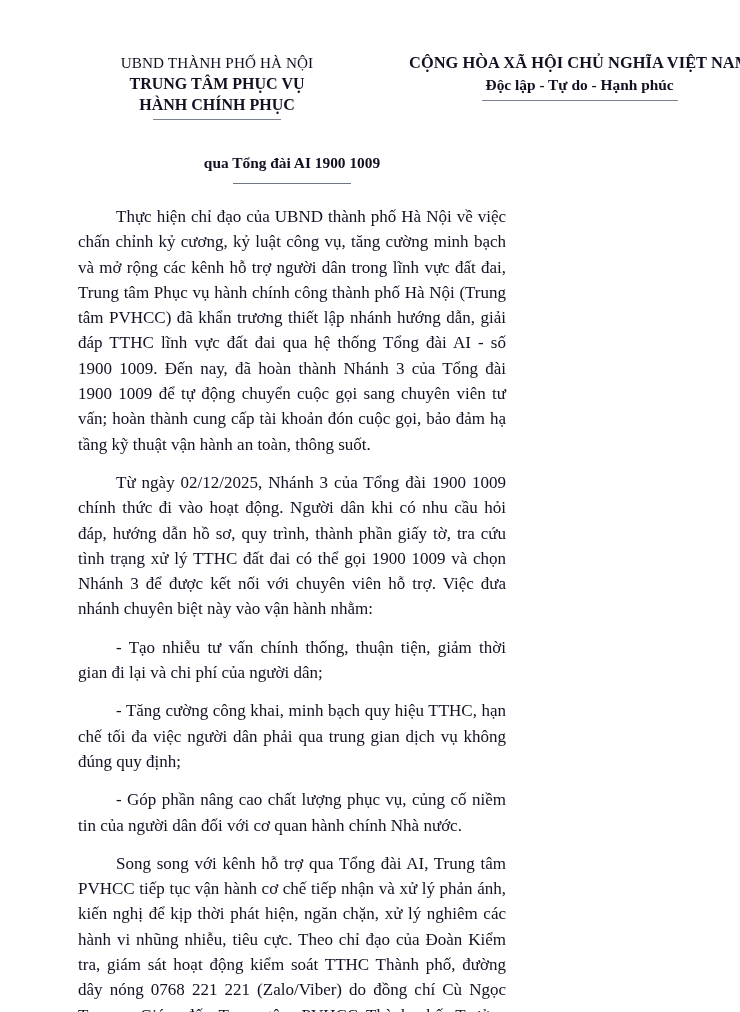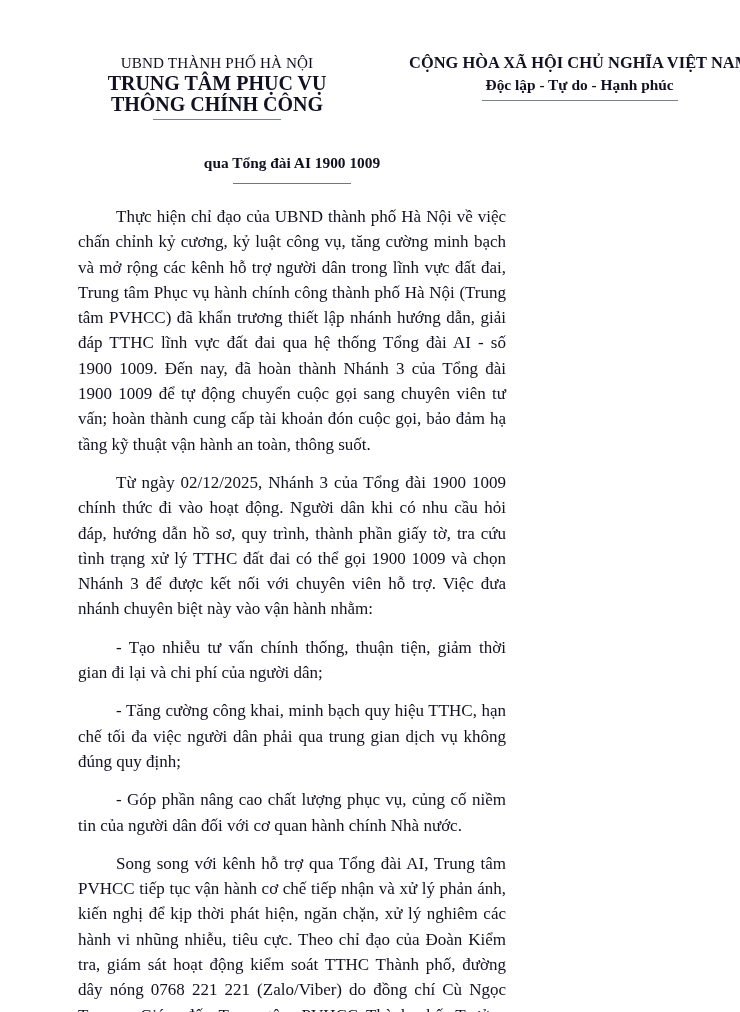--- a/index.html
+++ b/index.html
@@ -47,21 +47,21 @@
 
   .org-line-1 {
     font-size: 15.2px;
     line-height: 21px;
     letter-spacing: .1px;
     font-weight: 400;
     white-space: nowrap;
   }
   .org-line-2,
   .org-line-3 {
-    font-size: 20px;
+    font-size: 16px;
     line-height: 21px;
     font-weight: 700;
     white-space: nowrap;
   }
 
   .nation-line {
     font-size: 16.4px;
     line-height: 22px;
     font-weight: 700;
     white-space: nowrap;
@@ -146,21 +146,21 @@
 </head>
 <body>
 
 <div class="page">
 
   <div class="doc-header">
 
     <div class="header-left">
       <div class="org-line-1">UBND THÀNH PHỐ HÀ NỘI</div>
       <div class="org-line-2">TRUNG TÂM PHỤC VỤ</div>
-      <div class="org-line-3">THÔNG CHÍNH CÔNG</div>
+      <div class="org-line-3">HÀNH CHÍNH PHỤC</div>
       <div class="rule rule-left"></div>
     </div>
 
     <div class="header-right">
       <div class="nation-line">CỘNG HÒA XÃ HỘI CHỦ NGHĨA VIỆT NAM</div>
       <div class="motto-line">Độc lập - Tự do - Hạnh phúc</div>
       <div class="rule rule-right"></div>
     </div>
 
   </div>

